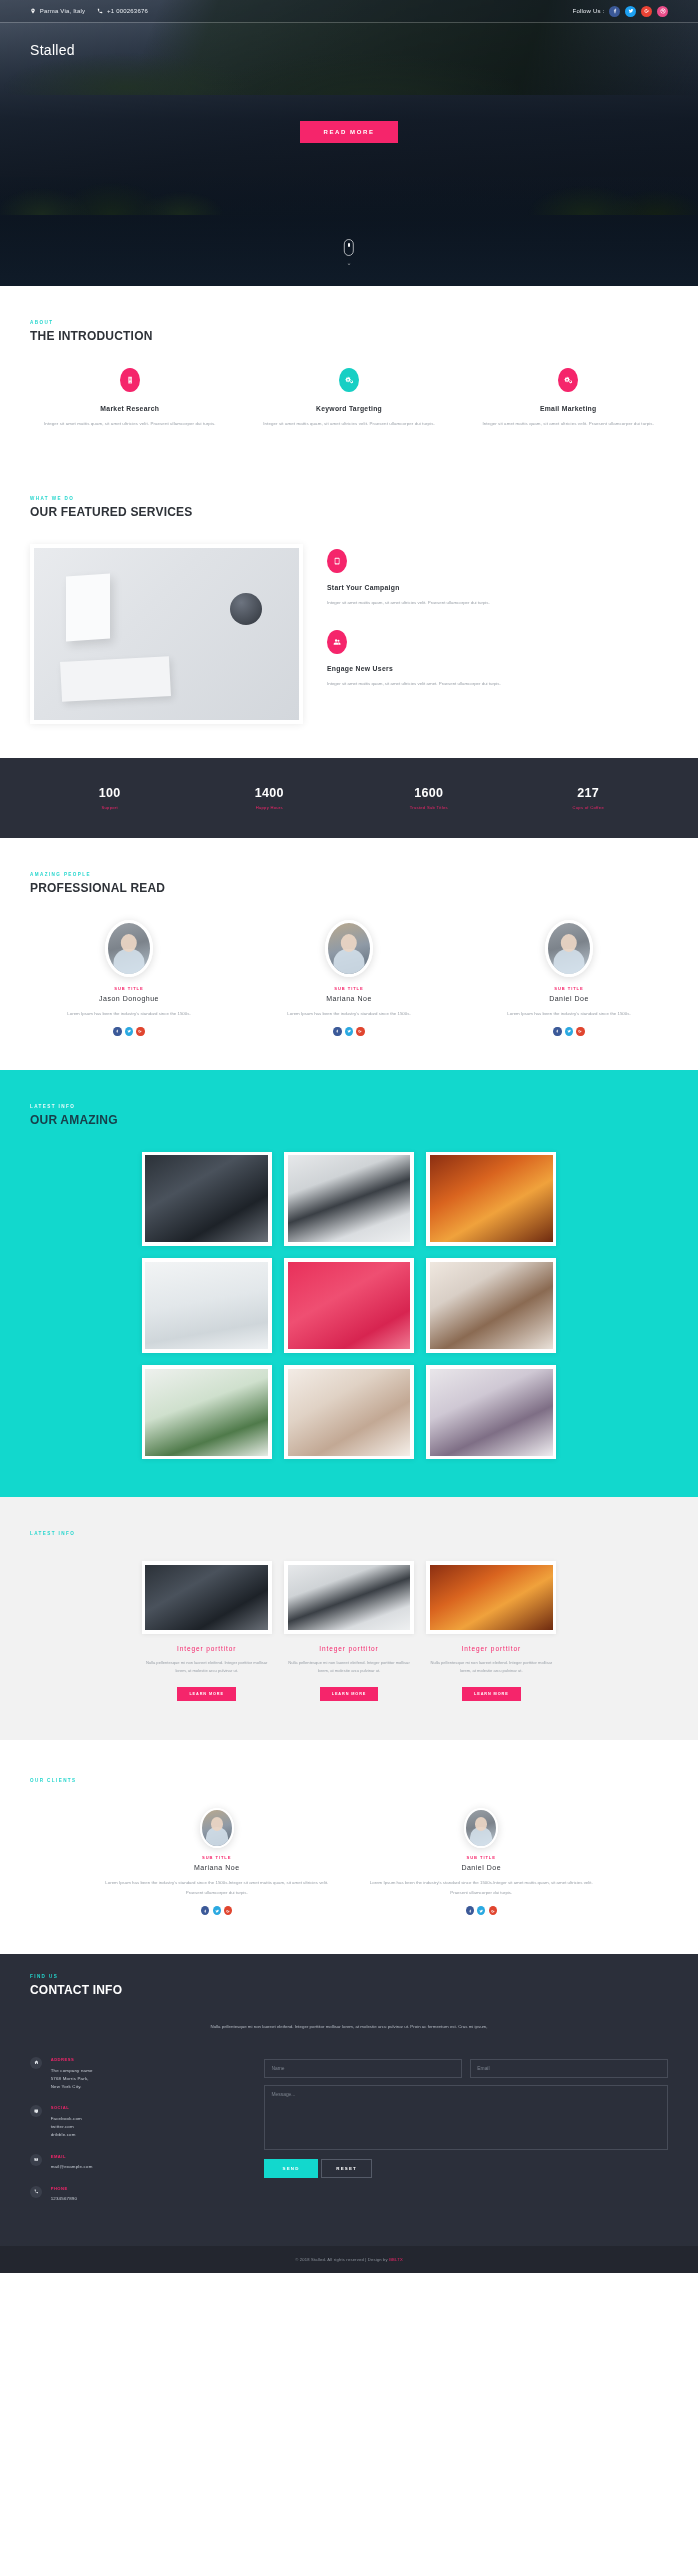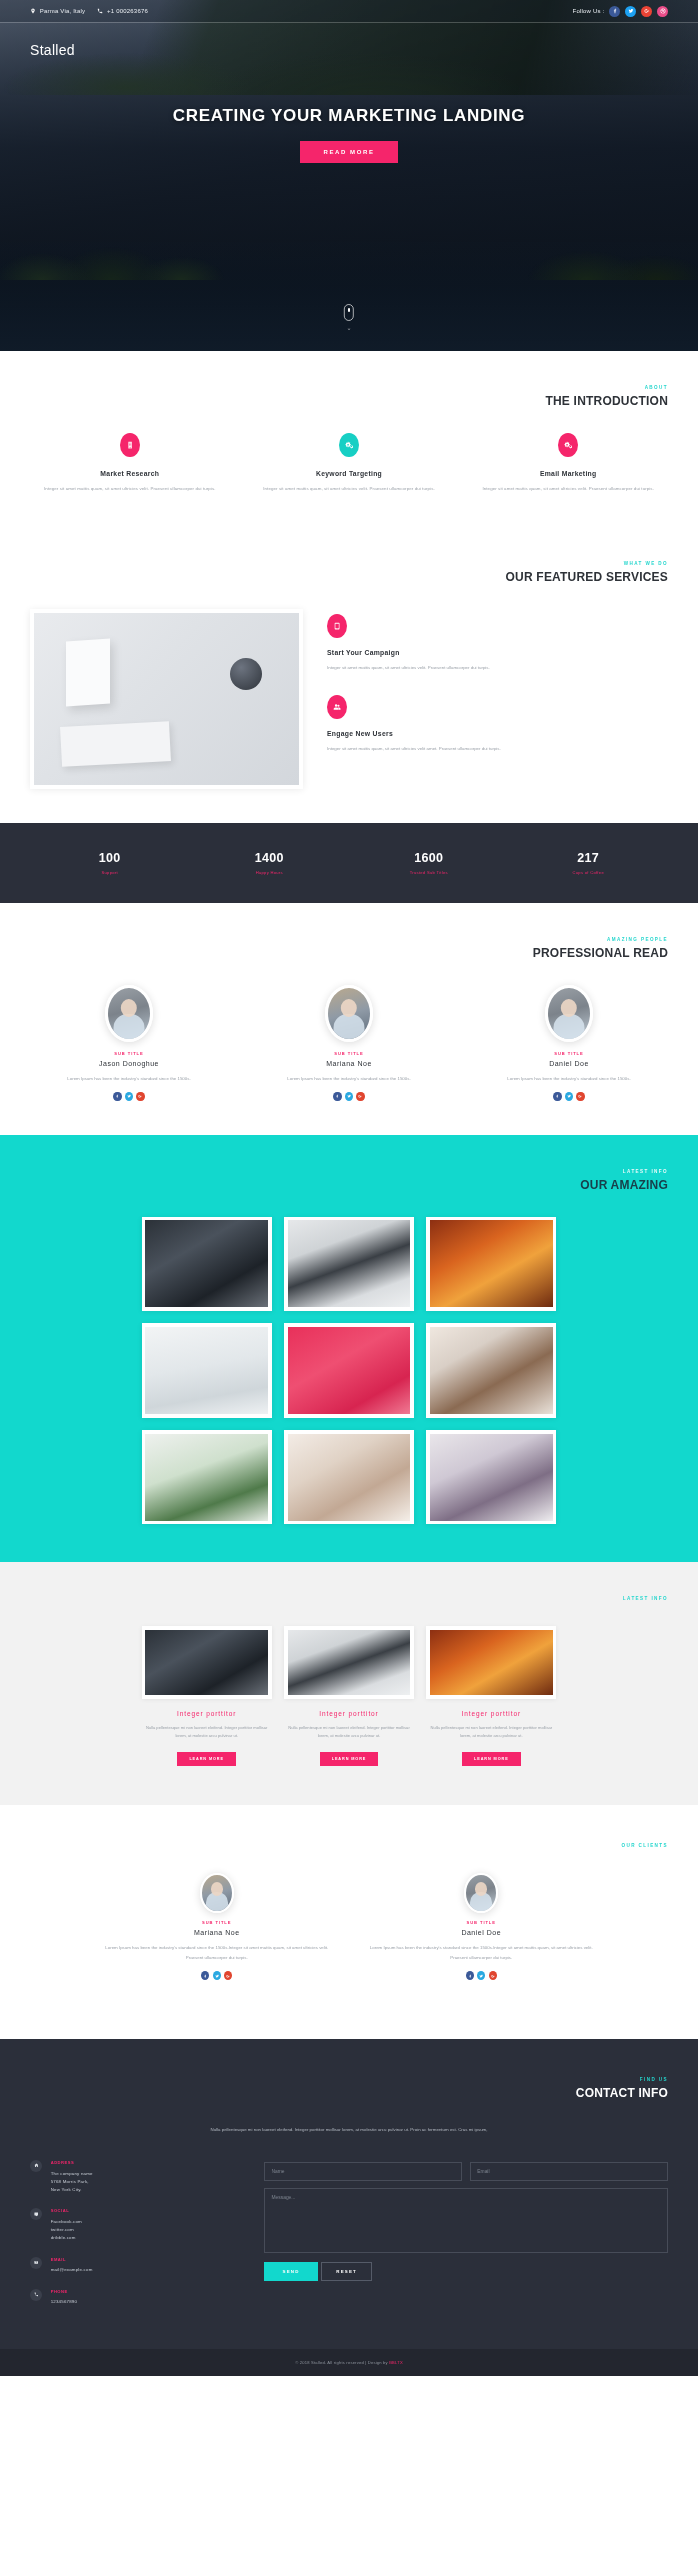--- a/index.html
+++ b/index.html
@@ -8,21 +8,21 @@
     font-family:"Liberation Sans", sans-serif;
     background:#fff;
     color:#333;
     -webkit-font-smoothing:antialiased;
   }
   .wrap { width:638px; margin:0 auto; }
 
   
   .hero {
     position:relative;
-    height:351px;
+    height:286px;
     overflow:hidden;
     background:
       linear-gradient(180deg, rgba(60,70,85,.55) 0%, rgba(18,26,38,.82) 42%, rgba(10,16,24,.93) 100%),
       linear-gradient(165deg,#6a7688 0%,#3c4a5c 18%,#18222e 45%,#0d1620 70%,#0a1018 100%);
   }
   .hero::before{
     content:"";position:absolute;left:0;top:0;width:100%;height:95px;
     background:
       radial-gradient(ellipse 175px 49px at 18% 92%, rgba(34,52,34,.85), transparent 70%),
       radial-gradient(ellipse 229px 60px at 52% 100%, rgba(26,40,30,.9), transparent 70%),
@@ -102,21 +102,21 @@
     position:absolute;left:50%;transform:translateX(-50%);top:3.3px;
     width:1.6px;height:3.8px;background:#fff;border-radius:1.1px;display:block;
   }
   .scroll-arrow{
     position:absolute;z-index:5;left:50%;transform:translateX(-50%);
     bottom:19.6px;color:rgba(255,255,255,.6);font-size:6px;line-height:1;
   }
 
   
   .sec{padding:34px 0;}
-  .sec-head{text-align:right;margin-bottom:25px;}
+  .sec-head{text-align:left;margin-bottom:25px;}
   .sec-kicker{
     color:#25d6cd;font-size:4.6px;letter-spacing:1.4px;font-weight:bold;
     margin-bottom:3.8px;text-transform:uppercase;
   }
   .sec-title{
     font-size:12px;font-weight:bold;color:#2e3238;letter-spacing:0.2px;
   }
   .sec-title.on-teal{color:#17404b;}
   .sec-title.on-dark{color:#fff;}
   .sec-kicker.on-teal{color:#eafcfb;}
@@ -275,21 +275,21 @@
   .testi{padding:38px 0 39px;}
   .testi-row{display:flex;gap:38px;justify-content:center;width:491px;margin:0 auto;}
   .testi-card{flex:1;text-align:center;}
   .testi-card .avatar{width:34px;height:40px;border-width:2.7px;margin-bottom:7.6px;}
   .testi-card .avatar::before{top:7.6px;width:12px;height:13.6px;}
   .testi-card .avatar::after{bottom:-2.2px;width:22px;height:21px;border-radius:10.4px 10.4px 0 0;}
   .testi-name{font-size:7px;color:#2e3238;letter-spacing:0.5px;margin-bottom:7.6px;}
   .testi-text{font-size:4.4px;color:#9aa0a8;line-height:2.2;margin-bottom:8.7px;}
 
   
-  .contact{background:#2b2f3a;padding:38px 0 0;margin-top:20px;}
+  .contact{background:#2b2f3a;padding:20px 0 0;}
   .contact-desc{
     text-align:center;color:#b4bac3;font-size:4.4px;line-height:2.2;
     width:404px;margin:0 auto 25px;
   }
   .contact-row{display:flex;gap:27px;padding-bottom:28px;}
   .contact-left{width:207px;}
   .ci{display:flex;gap:8.7px;margin-bottom:14px;}
   .ci-ico{
     width:12px;height:12px;border-radius:50%;background:#3a3f4b;flex:none;
     display:flex;align-items:center;justify-content:center;
@@ -378,21 +378,20 @@
           </svg>
         </a>
     </div>
   </div>
 
   <div class="navline"></div>
 
   <div class="brand">Stalled</div>
 
   <div class="hero-center">
-    <h1 class="hero-title">CREATING YOUR MARKETING LANDING</h1>
     <button class="btn-pink">READ MORE</button>
   </div>
 
   <div class="scroll-dot">
       <i></i>
     </div>
   <div class="scroll-arrow">⌄</div>
 </section>
 
 <section class="sec">

